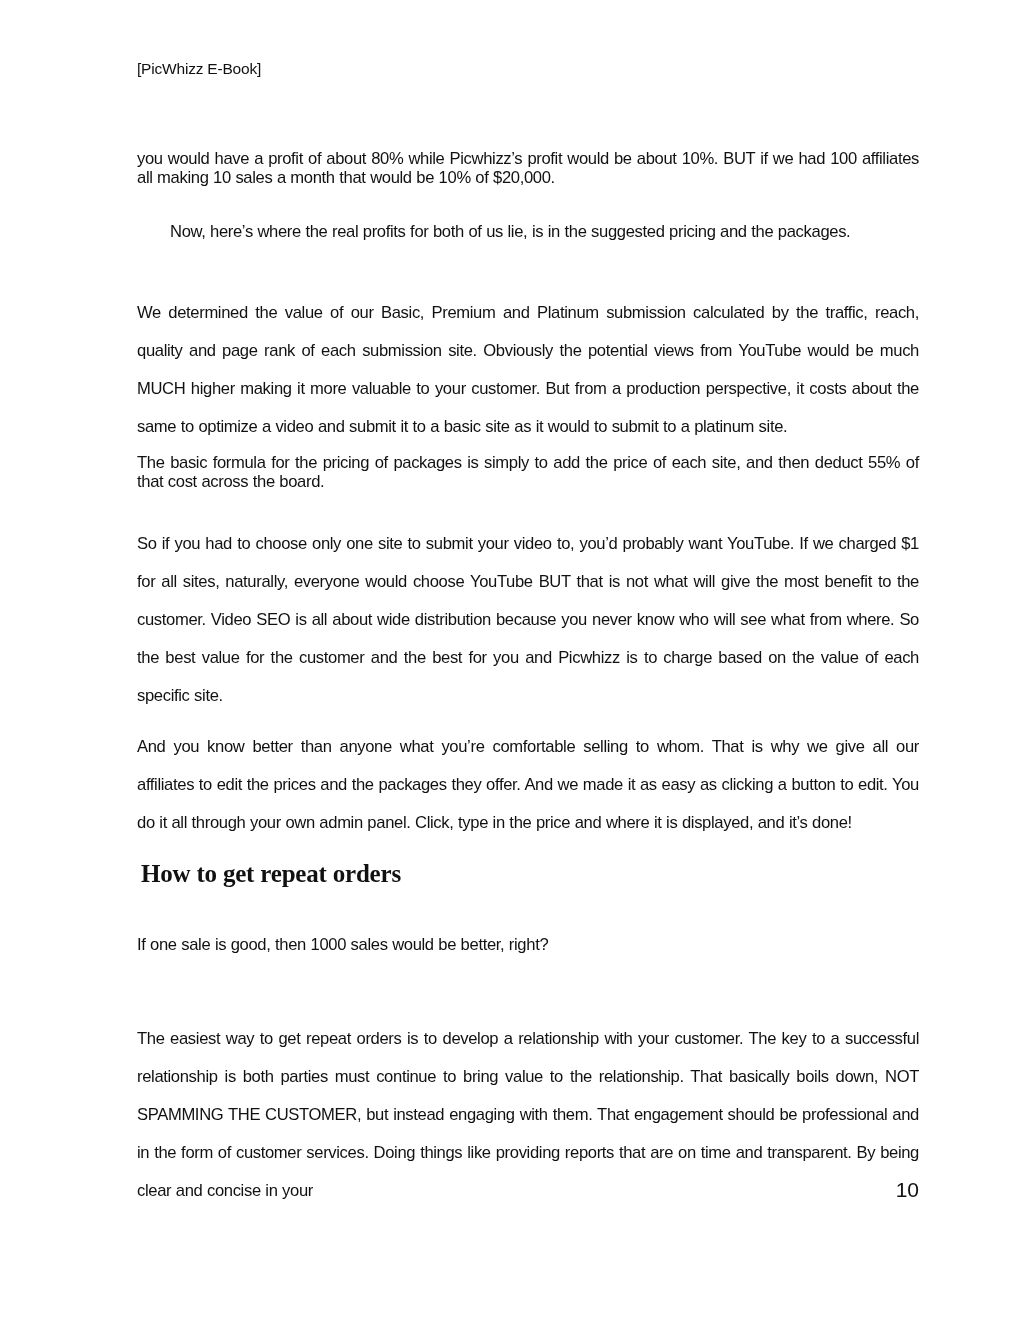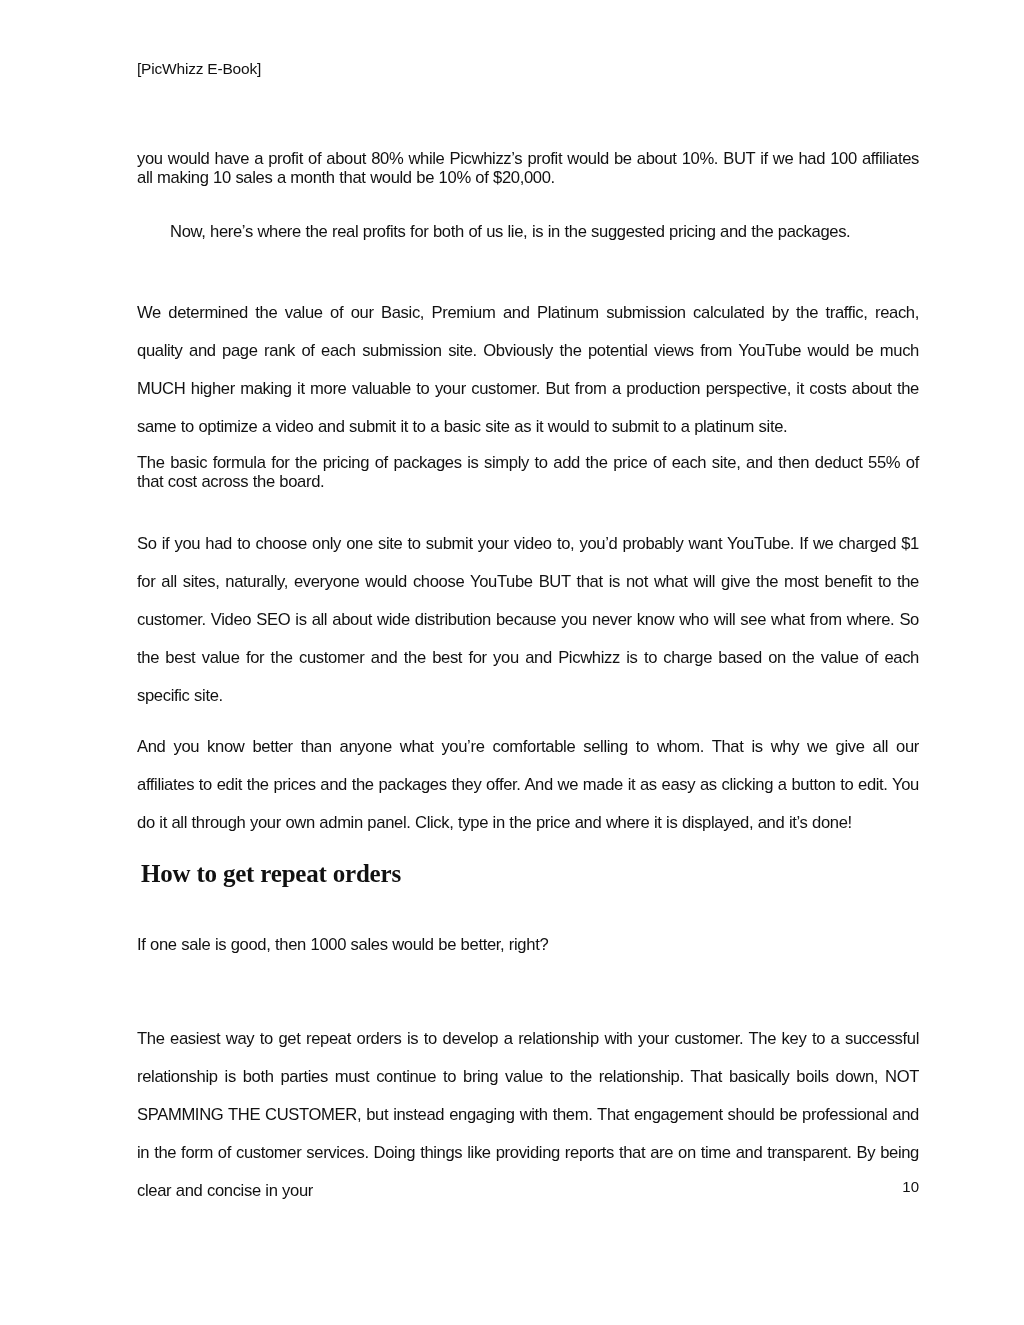--- a/index.html
+++ b/index.html
@@ -17,21 +17,21 @@
     }
     .p.tight { line-height: 19px; }
     .p.loose { line-height: 38px; }
     .heading {
       position: absolute; left: 121px; top: 856px; margin: 4px;
       font-family: "Liberation Serif", serif; font-weight: bold; font-size: 25px; color: #111;
       letter-spacing: -0.2px;
     }
     .page-number {
       position: absolute; left: 860px; width: 43px; top: 1178px; text-align: right;
-      font-family: "Liberation Sans", sans-serif; font-size: 15px; color: #111;
+      font-family: "Liberation Sans", sans-serif; font-size: 21px; color: #111;
     }
   </style>
 </head>
 <body>
 
 <div class="page">
   <div class="running-header">[PicWhizz E-Book]</div>
 
   <p class="p tight" style="top:149px;">you would have a profit of about 80% while Picwhizz’s profit would be about 10%. BUT if we had 100 affiliates all making 10 sales a month that would be 10% of $20,000.</p>
   <p class="p tight" style="top:222px;margin-left:33px;">Now, here’s where the real profits for both of us lie, is in the suggested pricing and the packages.</p>

